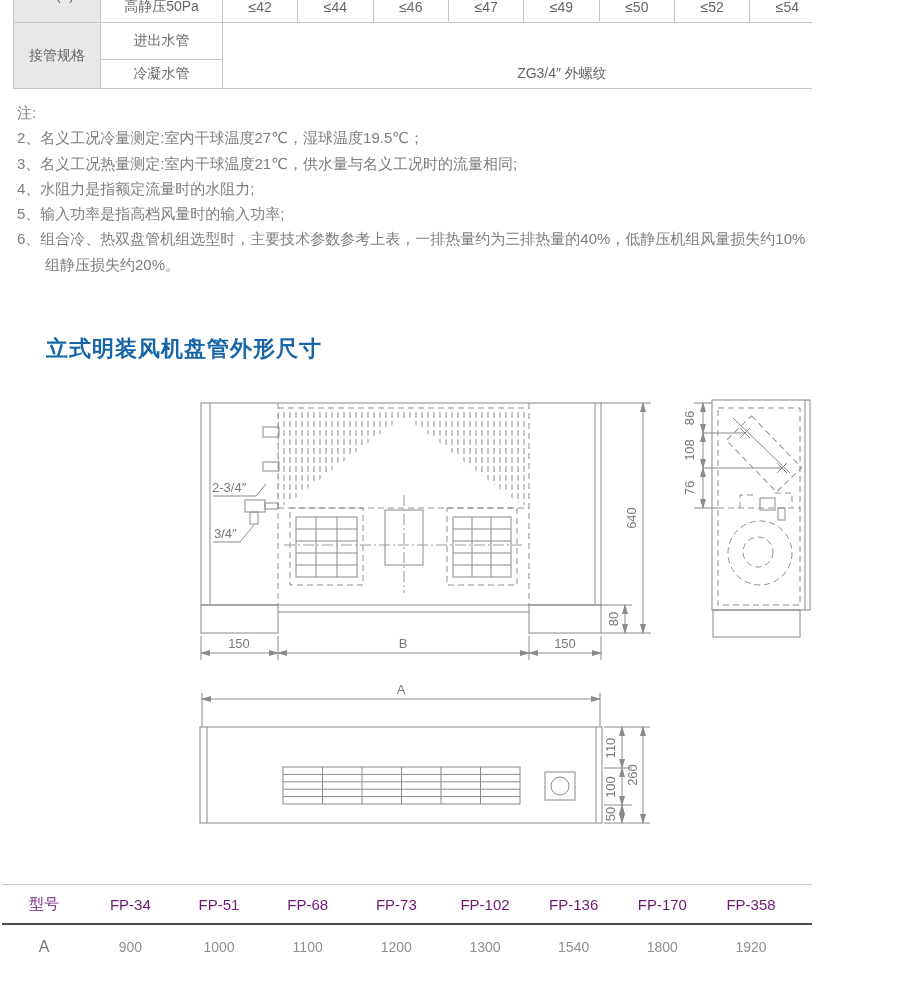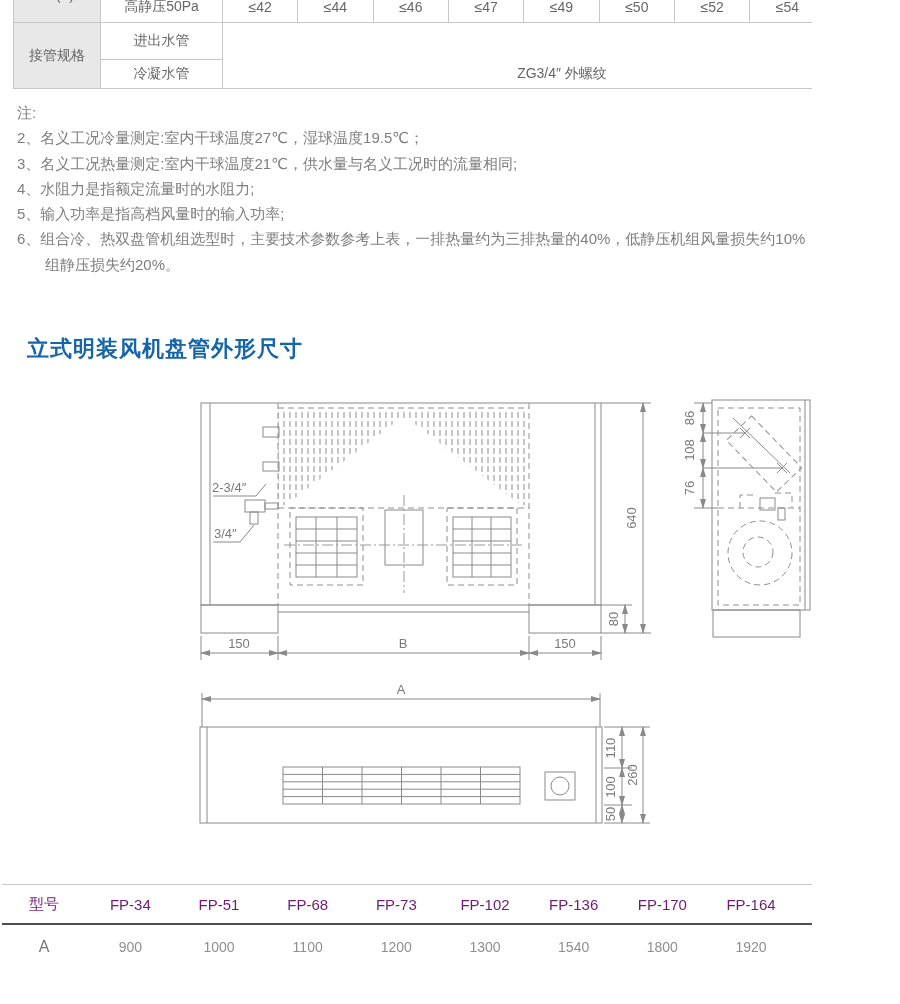--- a/index.html
+++ b/index.html
@@ -18,21 +18,21 @@
   .spec .gray{background:#e8e8e8;}
   .spec .sliver{position:absolute;top:-4px;left:0;right:0;text-align:center;
                 font-size:13px;color:#666;line-height:16px;}
 
   
   .notes{position:absolute;left:17px;top:100px;width:868px;color:#7e7e7e;
          font-size:15px;line-height:25.3px;}
   .notes .hang{padding-left:28px;text-indent:-28px;}
 
   
-  .h2{position:absolute;left:27px;top:334px;font-size:22px;font-weight:bold;
+  .h2{position:absolute;left:46px;top:334px;font-size:22px;font-weight:bold;
       color:#1565a8;letter-spacing:1px;}
 
   
   .drw{position:absolute;left:180px;top:385px;}
   .drw .s{stroke:#8a8a8a;stroke-width:1;fill:none;}
   .drw .d{stroke:#8f8f8f;stroke-width:1;fill:none;stroke-dasharray:6 4;}
   .drw .cl{stroke:#9a9a9a;stroke-width:1;fill:none;stroke-dasharray:11 3 2 3;}
   .drw .dim{stroke:#8a8a8a;stroke-width:1;fill:none;}
   .drw text{font-size:13px;fill:#7a7a7a;}
 
@@ -242,21 +242,21 @@
   <div class="mtable">
     <div class="hrow">
       <div>型号</div>
       <div>FP-34</div>
       <div>FP-51</div>
       <div>FP-68</div>
       <div>FP-73</div>
       <div>FP-102</div>
       <div>FP-136</div>
       <div>FP-170</div>
-      <div>FP-164</div>
+      <div>FP-358</div>
       <div>FP-238</div>
     </div>
     <div class="drow">
       <div class="rowlab">A</div>
       <div>900</div>
       <div>1000</div>
       <div>1100</div>
       <div>1200</div>
       <div>1300</div>
       <div>1540</div>

